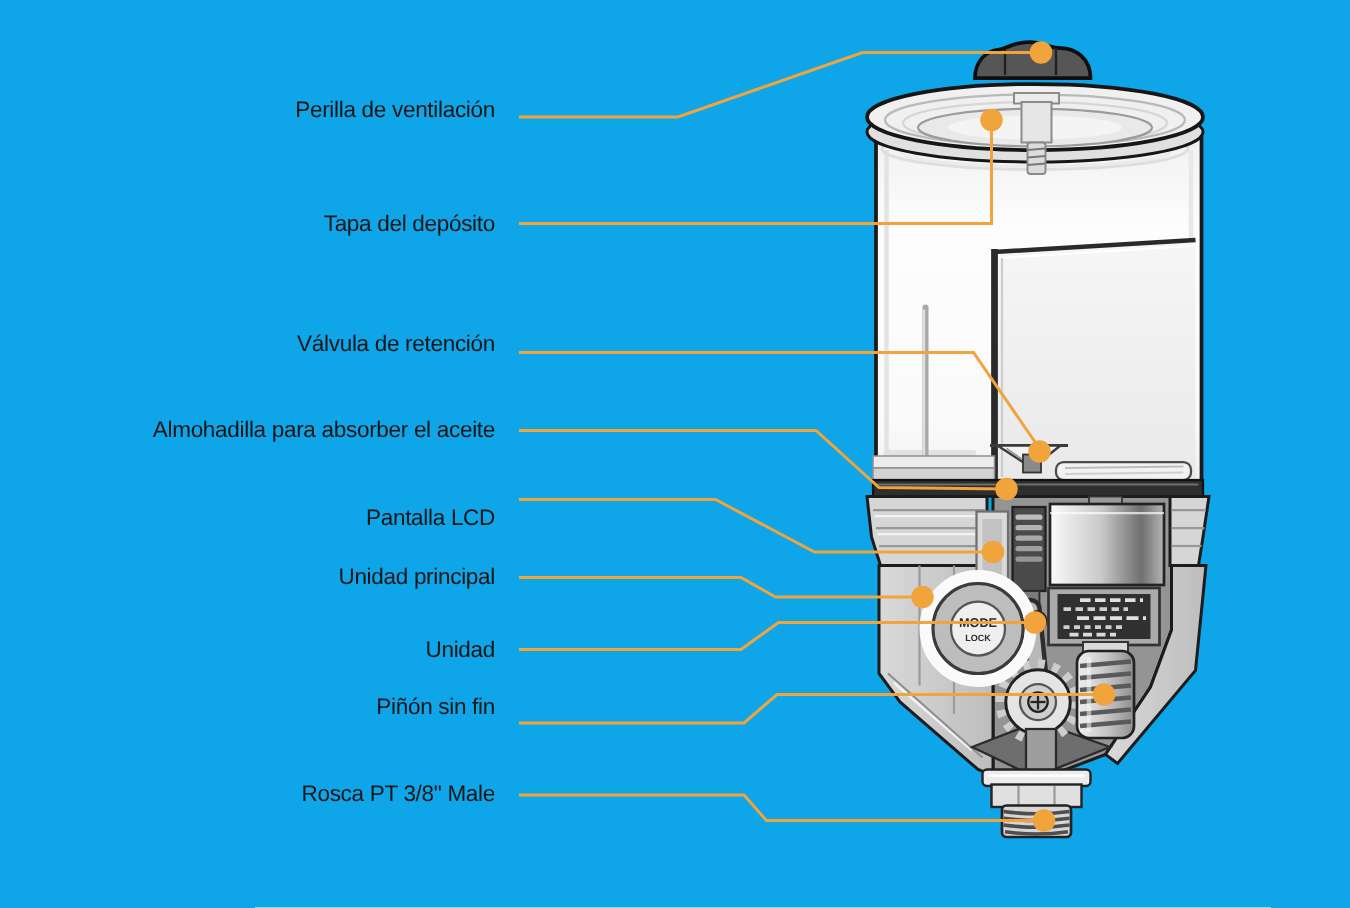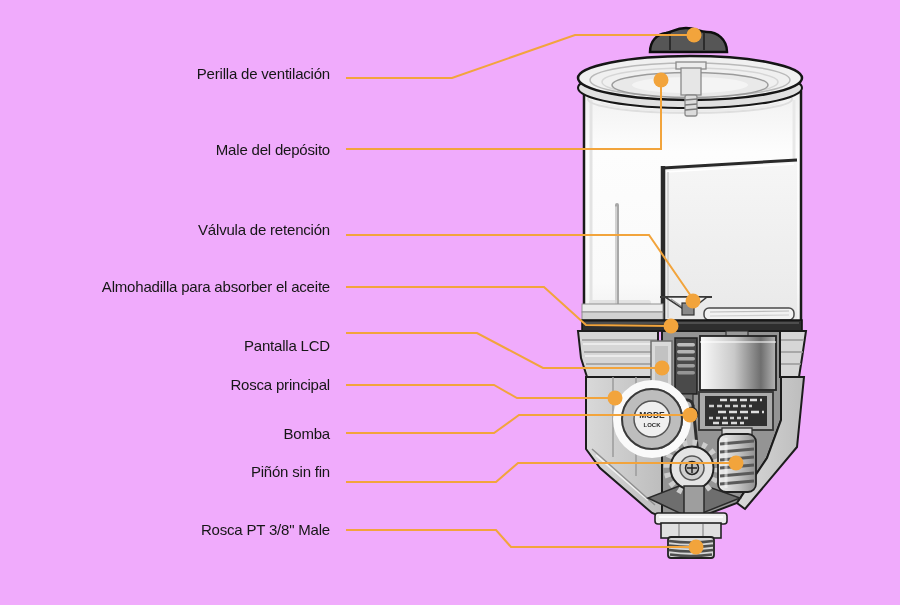--- a/index.html
+++ b/index.html
@@ -1,39 +1,39 @@
 <!DOCTYPE html>
 <html><head>
 <meta charset="utf-8">
 <style>
   html,body{margin:0;padding:0;background:#fff;}
   .stage{
-    position:relative;width:900px;height:605px;background:#f0abfc;overflow:hidden;
+    position:relative;width:900px;height:605px;background:#0ea5e9;overflow:hidden;
     font-family:"Liberation Sans", sans-serif;
   }
   .callout-label{
     position:absolute;right:570px;height:20px;line-height:20px;
     font-size:15px;letter-spacing:-0.2px;color:#161616;white-space:nowrap;
     text-align:right;
   }
   svg{position:absolute;left:0;top:0;}
   .mode-txt{font-family:"Liberation Sans",sans-serif;font-weight:bold;fill:#2b2b2b;}
 </style>
 </head>
 <body>
 
 <div class="stage">
 
   <div class="callout-label" style="top:64px">Perilla de ventilación</div>
-  <div class="callout-label" style="top:140px">Male del depósito</div>
+  <div class="callout-label" style="top:140px">Tapa del depósito</div>
   <div class="callout-label" style="top:220px">Válvula de retención</div>
   <div class="callout-label" style="top:277px">Almohadilla para absorber el aceite</div>
   <div class="callout-label" style="top:336px">Pantalla LCD</div>
-  <div class="callout-label" style="top:375px">Rosca principal</div>
-  <div class="callout-label" style="top:424px">Bomba</div>
+  <div class="callout-label" style="top:375px">Unidad principal</div>
+  <div class="callout-label" style="top:424px">Unidad</div>
   <div class="callout-label" style="top:462px">Piñón sin fin</div>
   <div class="callout-label" style="top:520px">Rosca PT 3/8" Male</div>
 
   <svg width="900" height="605" viewBox="0 0 900 605">
     <defs>
       <linearGradient id="gRes" x1="0" y1="0" x2="0" y2="1">
         <stop offset="0" stop-color="#f1f1f1"></stop>
           <stop offset="0.25" stop-color="#fdfdfd"></stop>
         <stop offset="0.8" stop-color="#fafafa"></stop>
           <stop offset="1" stop-color="#ededed"></stop>

